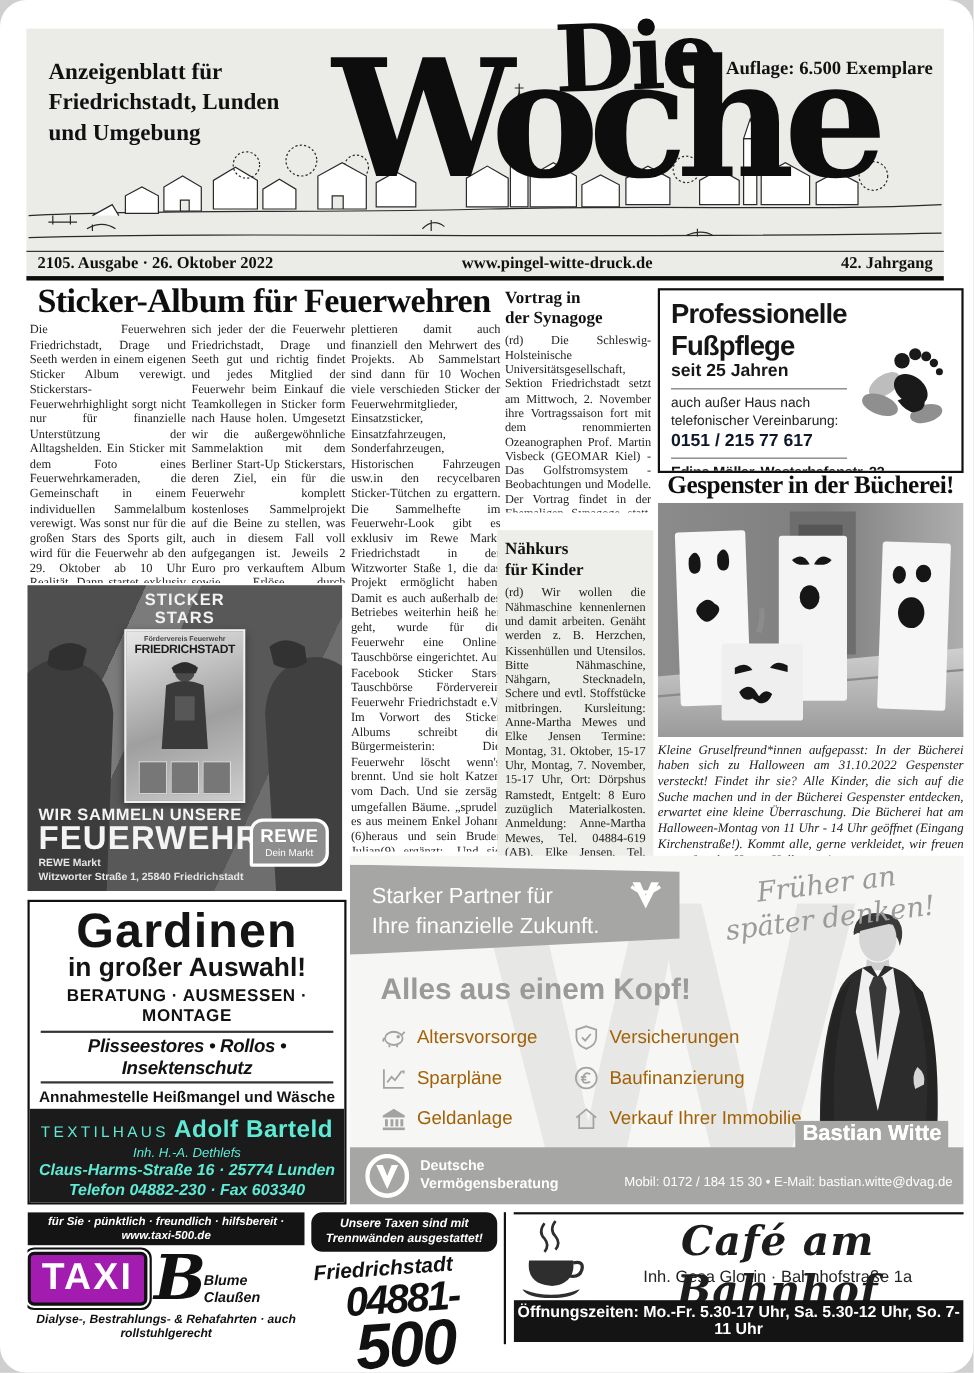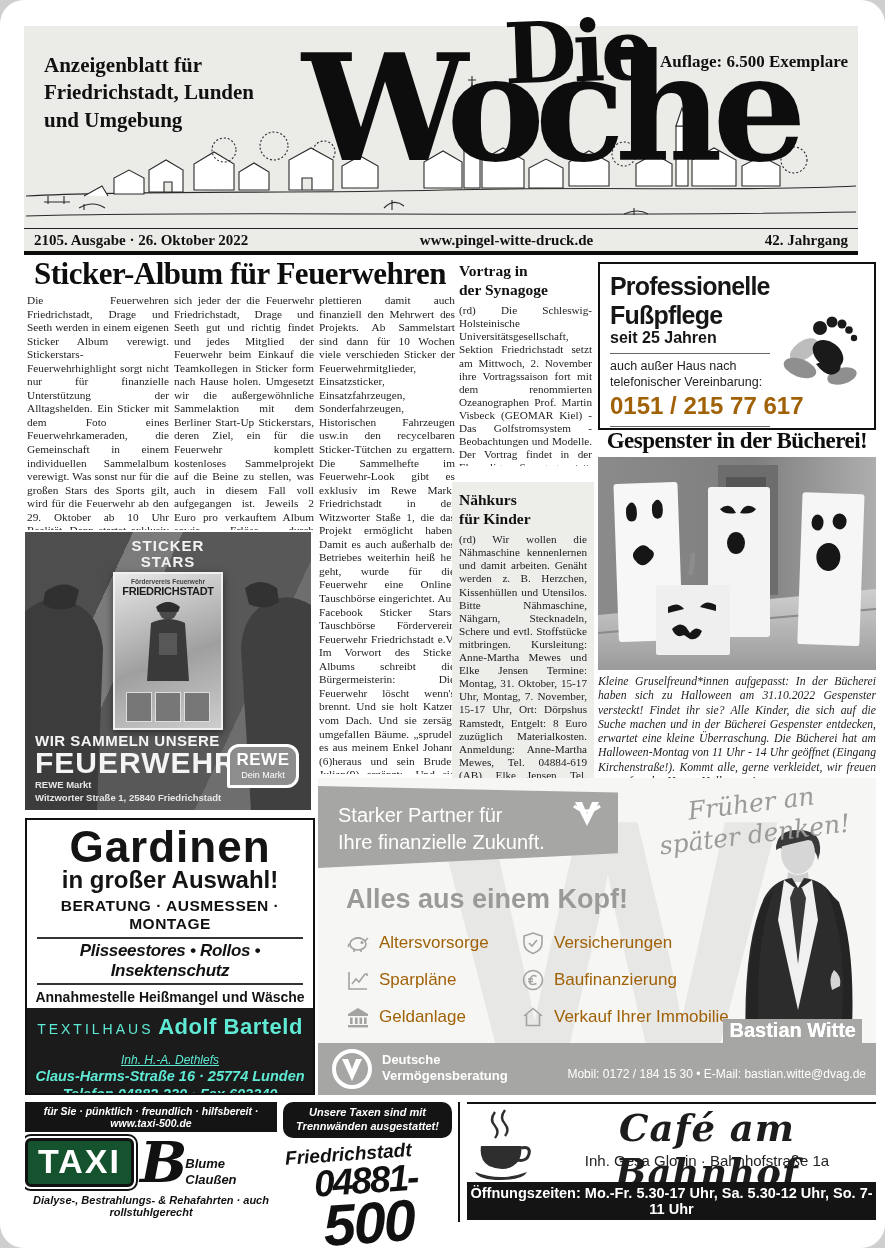--- a/index.html
+++ b/index.html
@@ -26,21 +26,21 @@
   .vortrag { position:absolute; left:459px; top:262px; width:133px; height:204px; overflow:hidden; }
   .vortrag .body, .naehkurs .body { font-size:11.2px; line-height:1.17; text-align:justify; color:#222; }
   .naehkurs { position:absolute; left:452px; top:482px; width:142px; height:296px; background:#ededea; padding:9px 7px; overflow:hidden; }
 
   
   .fusspflege { position:absolute; left:598px; top:262px; width:278px; height:168px; border:2px solid #101010; background:#fff; padding:8px 10px; font-family:"Liberation Sans", sans-serif; overflow:hidden; }
   .fp-title { font-size:25px; font-weight:bold; letter-spacing:-0.8px; color:#161616; }
   .fp-sub { font-size:16px; font-weight:bold; color:#161616; margin-top:-1px; }
   .fp-rule { width:160px; border-top:1.5px solid #666; margin:6px 0 5px; }
   .fp-note { font-size:12.5px; color:#222; line-height:1.25; }
-  .fp-phone { font-size:24px; font-weight:bold; color:#a16207; margin-top:2px; }
+  .fp-phone { font-size:16px; font-weight:bold; color:#0f172a; margin-top:2px; }
   .fp-footer { font-size:13.5px; font-weight:bold; letter-spacing:-0.4px; color:#161616; margin-top:5px; }
   .fp-logo { position:absolute; right:8px; top:38px; }
 
   
   .gesp-headline { position:absolute; left:598px; top:428px; width:278px; font-weight:bold; font-size:23px; text-align:center; letter-spacing:-0.5px; color:#0e0e0e; }
   .ghost-photo { position:absolute; left:598px; top:457px; width:278px; height:213px; overflow:hidden; }
   .gesp-caption { position:absolute; left:598px; top:675px; width:278px; font-style:italic; font-size:11.7px; line-height:1.22; text-align:justify; color:#222; }
 
   
   .sticker-ad { position:absolute; left:25px; top:532px; width:286px; height:278px; background:linear-gradient(115deg,#4e4e4e 0 26%,#7b7b7b 26% 38%,#585858 38% 72%,#6e6e6e 72%); overflow:hidden; font-family:"Liberation Sans", sans-serif; }
@@ -64,21 +64,21 @@
   .ga-sub { font-size:24px; font-weight:bold; color:#141414; margin-top:-6px; }
   .ga-line1 { font-size:15.5px; font-weight:bold; letter-spacing:0.5px; margin-top:3px; color:#111; }
   .ga-rule { border-top:2.5px solid #333; margin:4px 10px 0; }
   .ga-products { font-size:17px; font-weight:bold; font-style:italic; letter-spacing:-0.3px; padding:2px 0; color:#111; }
   .ga-note { font-size:14px; font-weight:bold; line-height:1.2; margin-top:4px; color:#141414; }
   .ga-pass { font-size:23px; font-weight:bold; letter-spacing:7px; margin-top:3px; color:#121212; }
   .ga-black { position:absolute; left:0; right:0; bottom:0; height:85px; background:#1b1b1b; color:#5eead4; padding-top:6px; }
   .ga-haus { font-size:17px; }
   .ga-haus .spaced { letter-spacing:3px; font-weight:normal; font-size:14px; }
   .ga-haus .name { font-weight:bold; font-size:22px; letter-spacing:0.5px; }
-  .ga-inh { font-style:italic; font-size:12px; margin-top:13px;text-decoration:underline; }
+  .ga-inh { font-style:italic; font-size:12px; margin-top:1px; }
   .ga-addr { font-style:italic; font-size:14.5px; font-weight:bold; line-height:1.25; }
 
   
   .dvag { position:absolute; left:318px; top:778px; width:558px; height:317px; background:#f6f6f5; overflow:hidden; font-family:"Liberation Sans", sans-serif; }
   .dvag-watermark { position:absolute; left:120px; top:-40px; font-size:360px; font-weight:bold; color:#e7e7e5; z-index:0; letter-spacing:-30px; }
   .dvag-banner { position:absolute; left:0; top:8px; width:300px; height:82px; background:#a6a6a4; clip-path:polygon(0 0,100% 8%,100% 82%,0 100%); color:#fff; padding:16px 0 0 20px; z-index:2; }
   .dvag-banner-text { font-size:20px; line-height:1.35; }
   .dvag-v-small { position:absolute; right:14px; top:10px; }
   .dvag-script { position:absolute; left:310px; top:10px; width:250px; text-align:center; font-family:"DejaVu Serif", serif; font-style:italic; font-size:25px; line-height:1.25; color:#9b9b99; transform:rotate(-7deg); z-index:2; }
   .dvag-heading { position:absolute; left:28px; top:106px; font-size:27px; font-weight:bold; color:#9a9a98; z-index:2; }
@@ -89,21 +89,21 @@
   .dvag-bar { position:absolute; left:0; bottom:0; width:558px; height:52px; background:#a6a6a4; z-index:3; color:#fff; }
   .dvag-brand { position:absolute; left:64px; top:9px; font-weight:bold; font-size:13px; line-height:1.2; }
   .dvag-name { position:absolute; right:14px; top:-24px; font-weight:bold; font-size:20px; color:#6e6e6c; text-shadow:0 0 0 #fff; color:#ffffff; background:#a6a6a4; padding:0 6px 2px; }
   .dvag-contact { position:absolute; right:10px; top:24px; font-size:12px; }
   .dvag-logo-circle { position:absolute; left:14px; top:6px; }
 
   
   .taxi { position:absolute; left:25px; top:1102px; width:252px; height:120px; font-family:"Liberation Sans", sans-serif; overflow:hidden; }
   .taxi-topbar { background:#141414; color:#fff; font-weight:bold; font-style:italic; font-size:10.5px; text-align:center; padding:3px 0; }
   .taxi-mid { display:flex; align-items:center; margin-top:6px; gap:6px; }
-  .taxi-logo { background:#14532d; color:#fff; font-weight:bold; font-size:34px; letter-spacing:2px; padding:1px 10px 3px; border-radius:6px; border:3px solid #111; outline:2px solid #111; outline-offset:2px;text-align:right; }
+  .taxi-logo { background:#a21caf; color:#fff; font-weight:bold; font-size:34px; letter-spacing:2px; padding:1px 10px 3px; border-radius:6px; border:3px solid #111; outline:2px solid #111; outline-offset:2px;text-align:right; }
   .taxi-b { font-family:"DejaVu Serif", serif; font-style:italic; font-weight:bold; font-size:56px; line-height:0.8; color:#111; }
   .taxi-bnames { font-style:italic; font-weight:bold; font-size:13px; color:#111; line-height:1.2; margin-left:-8px; margin-top:18px; }
   .taxi-bottom { font-weight:bold; font-style:italic; font-size:11px; text-align:center; margin-top:7px; color:#111; }
 
   .taxi-number { position:absolute; left:283px; top:1102px; width:177px; height:120px; font-family:"Liberation Sans", sans-serif; text-align:center; border-right:2px solid #111; padding-right:6px; }
   .tn-box { background:#141414; color:#fff; border-radius:10px; font-weight:bold; font-style:italic; font-size:11px; line-height:1.25; padding:4px 2px; }
   .tn-city { font-weight:bold; font-style:italic; font-size:19px; color:#111; text-align:left; margin:4px 0 0 2px; transform:rotate(-4deg); }
   .tn-number { font-weight:bold; font-style:italic; font-size:37px; color:#111; letter-spacing:-2px; line-height:0.9; transform:rotate(-4deg); }
   .tn-number .big { font-size:58px; }
 

